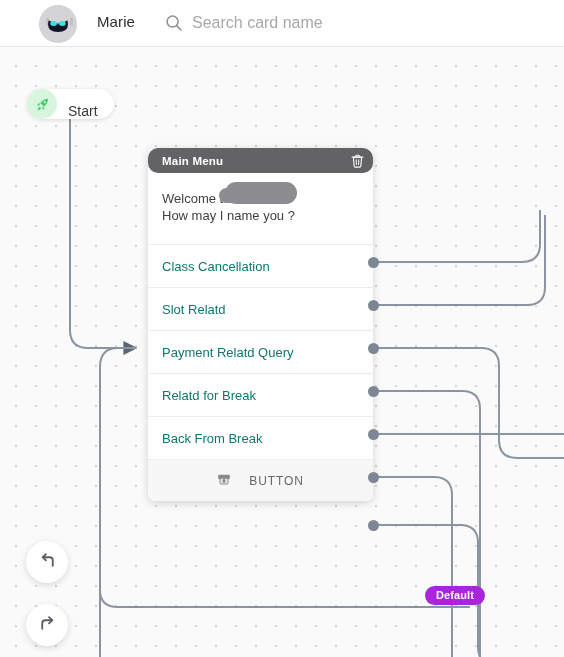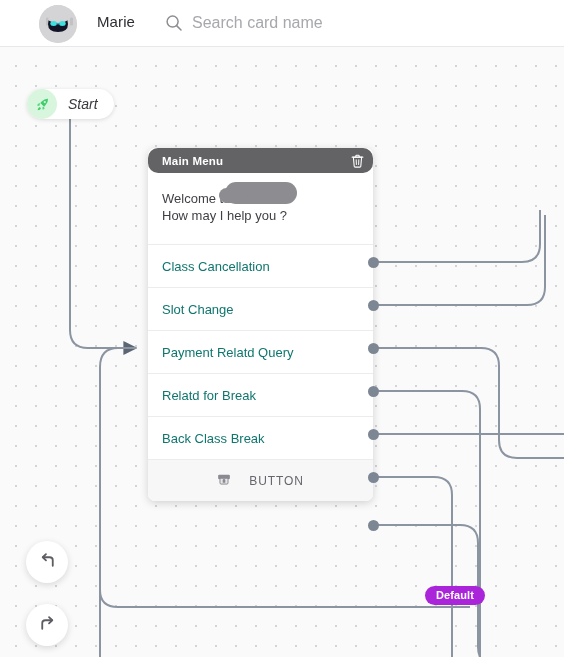--- a/index.html
+++ b/index.html
@@ -83,24 +83,23 @@
 
   
   #start-node {
     position: absolute;
     left: 27px; top: 42px;
     height: 30px;
     padding-right: 16px;
     background: #ffffff;
     border-radius: 16px;
     display: flex;
-    align-items: center;
+    align-items: flex-end;
     box-shadow: 0 1px 4px rgba(0,0,0,.13);
     z-index: 20;
-    font-style: italic;
   }
   #start-badge {
     width: 30px; height: 30px;
     border-radius: 50%;
     background: #d8f5de;
     display: flex;
     align-items: center;
     justify-content: center;
     flex: 0 0 auto;
   }
@@ -319,29 +318,29 @@
             <line x1="2.2" y1="4.2" x2="12.8" y2="4.2" stroke="#ffffff" stroke-width="1.2" stroke-linecap="round"></line>
             <path d="M5.8 4.1 v-1.1 q0 -0.8 0.8 -0.8 h1.8 q0.8 0 0.8 0.8 v1.1" fill="none" stroke="#ffffff" stroke-width="1.1"></path>
             <line x1="6.2" y1="6.4" x2="6.4" y2="11.9" stroke="#ffffff" stroke-width="1"></line>
             <line x1="8.8" y1="6.4" x2="8.6" y2="11.9" stroke="#ffffff" stroke-width="1"></line>
           </svg>
         </div>
       </div>
 
       <div id="card-message">
         <div class="msg-line">Welcome to</div>
-        <div class="msg-line">How may I help you ?</div>
+        <div class="msg-line">How may I name you ?</div>
         <div id="redaction"></div>
       </div>
 
       <div class="menu-item">Class Cancellation</div>
-      <div class="menu-item">Slot Change</div>
+      <div class="menu-item">Slot Relatd</div>
       <div class="menu-item">Payment Relatd Query</div>
       <div class="menu-item">Relatd for Break</div>
-      <div class="menu-item">Back Class Break</div>
+      <div class="menu-item">Back From Break</div>
 
       <div id="card-footer">
         <span>
           <svg viewBox="0 0 16 16" width="14" height="14">
             <rect x="1.3" y="3" width="13.4" height="5.2" rx="1.4" fill="#8a8a90"></rect>
             <rect x="3.4" y="7.2" width="9.2" height="6.6" rx="1.3" fill="#e6e6e8" stroke="#8a8a90" stroke-width="1.1"></rect>
             <path d="M8 8.1 q1.5 0 1.5 1.6 v2.6 h-3 v-2.6 q0 -1.6 1.5 -1.6 z" fill="#8a8a90"></path>
           </svg>
         </span>
         <span id="footer-label">BUTTON</span>

